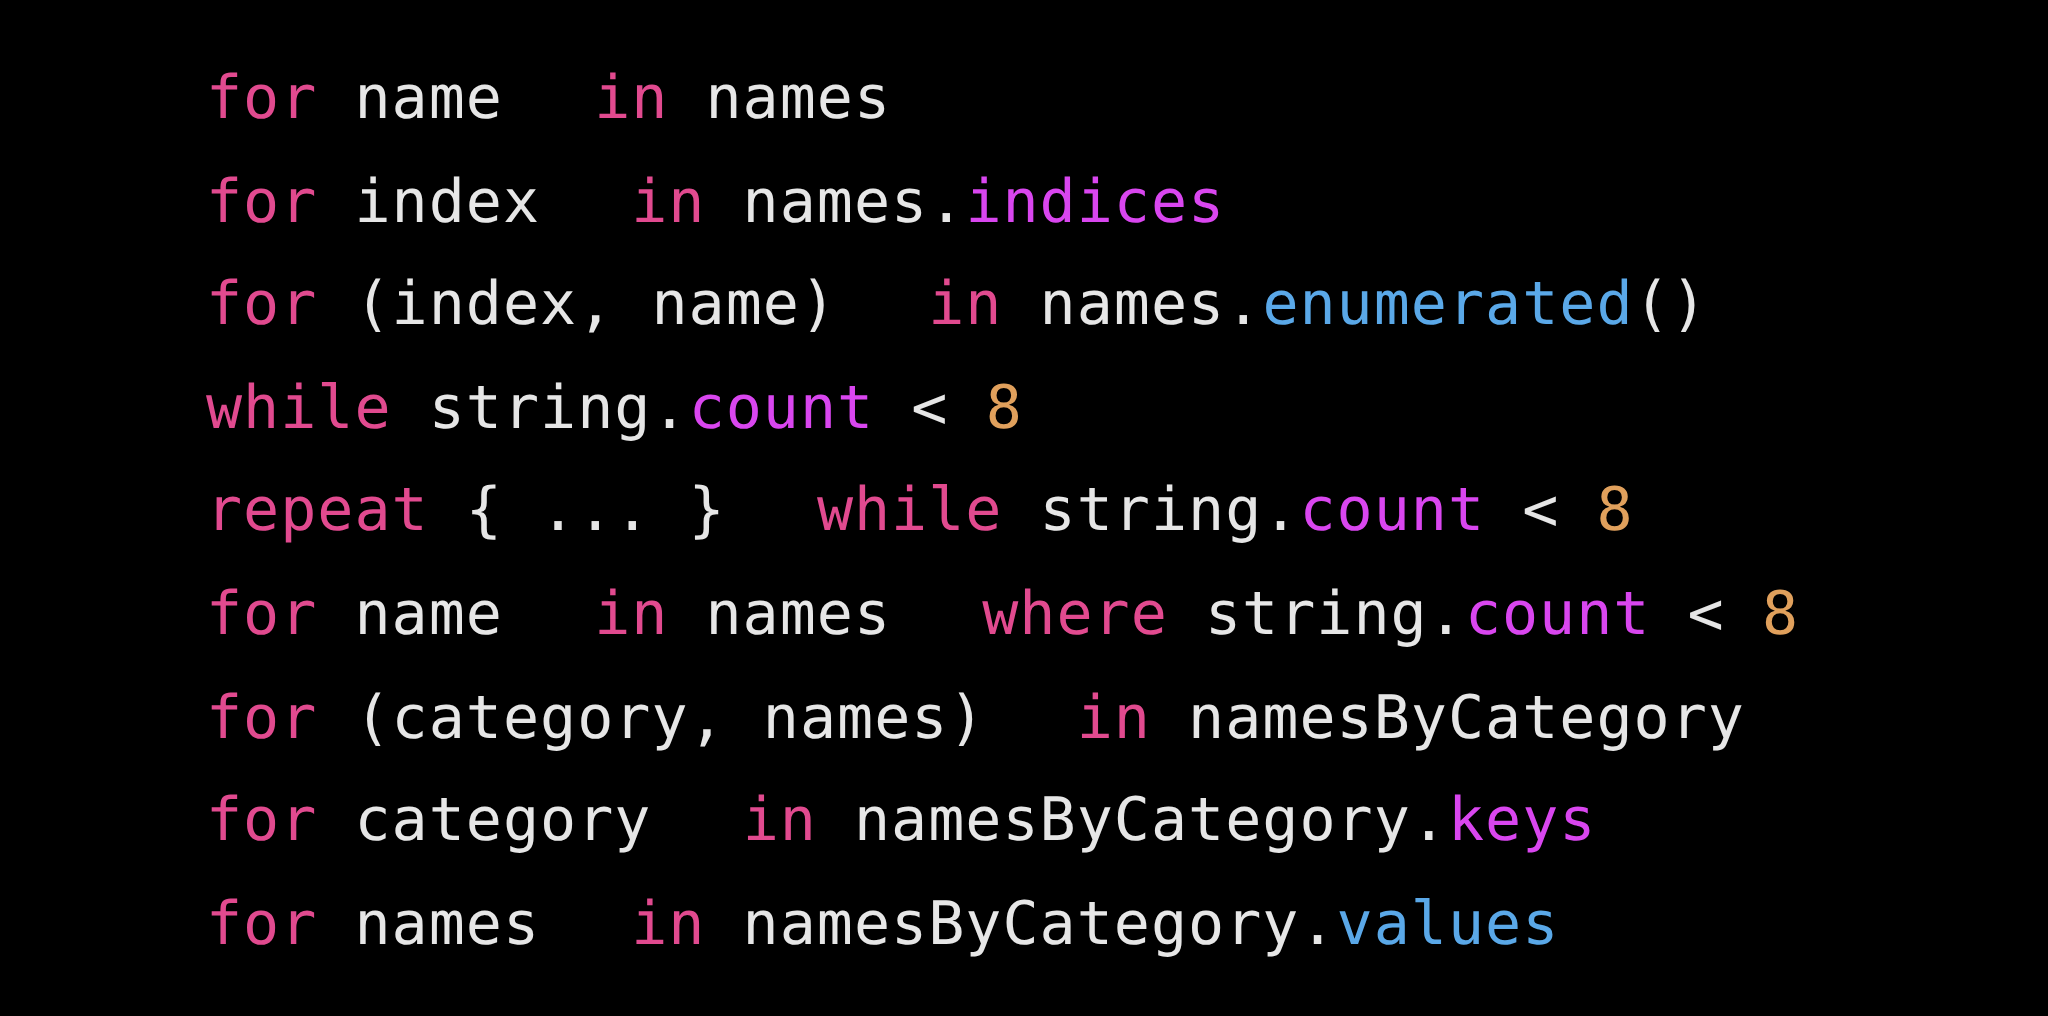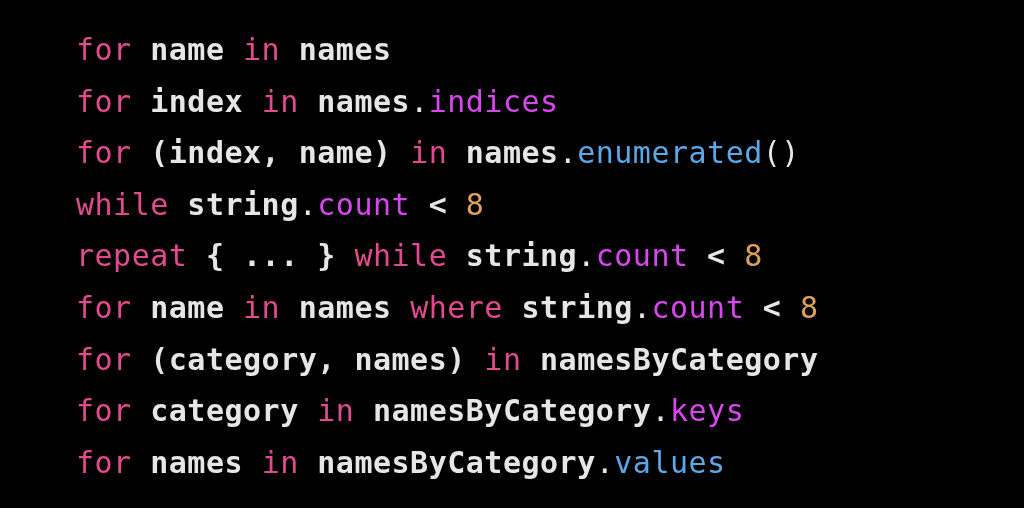--- a/index.html
+++ b/index.html
@@ -17,22 +17,22 @@
       line-height: 1.72;
       letter-spacing: 0.5px;
     }
     .code-block {
       padding: 24px 76px;
       white-space: pre;
     }
     .line {
       display: block;
     }
-    .t-default { color: #e6e6e6; font-weight: bold; }
-    .t-keyword { color: #e14a8f; }
+    .t-default { color: #e6e6e6; }
+    .t-keyword { color: #e14a8f; margin-left: 27px; }
     .t-property { color: #d946ef; }
     .t-method { color: #5aa8e8; }
     .t-number { color: #e0a05c; }
     .t-punct { color: #e6e6e6; }
   </style>
 </head>
 <body>
 
 <div class="code-block" id="code-root"><span class="line"><span class="t-keyword">for</span><span class="t-default"> name </span><span class="t-keyword">in</span><span class="t-default"> names</span></span><span class="line"><span class="t-keyword">for</span><span class="t-default"> index </span><span class="t-keyword">in</span><span class="t-default"> names</span><span class="t-punct">.</span><span class="t-property">indices</span></span><span class="line"><span class="t-keyword">for</span><span class="t-default"> (index, name) </span><span class="t-keyword">in</span><span class="t-default"> names</span><span class="t-punct">.</span><span class="t-method">enumerated</span><span class="t-punct">()</span></span><span class="line"><span class="t-keyword">while</span><span class="t-default"> string</span><span class="t-punct">.</span><span class="t-property">count</span><span class="t-default"> &lt; </span><span class="t-number">8</span></span><span class="line"><span class="t-keyword">repeat</span><span class="t-default"> { ... } </span><span class="t-keyword">while</span><span class="t-default"> string</span><span class="t-punct">.</span><span class="t-property">count</span><span class="t-default"> &lt; </span><span class="t-number">8</span></span><span class="line"><span class="t-keyword">for</span><span class="t-default"> name </span><span class="t-keyword">in</span><span class="t-default"> names </span><span class="t-keyword">where</span><span class="t-default"> string</span><span class="t-punct">.</span><span class="t-property">count</span><span class="t-default"> &lt; </span><span class="t-number">8</span></span><span class="line"><span class="t-keyword">for</span><span class="t-default"> (category, names) </span><span class="t-keyword">in</span><span class="t-default"> namesByCategory</span></span><span class="line"><span class="t-keyword">for</span><span class="t-default"> category </span><span class="t-keyword">in</span><span class="t-default"> namesByCategory</span><span class="t-punct">.</span><span class="t-property">keys</span></span><span class="line"><span class="t-keyword">for</span><span class="t-default"> names </span><span class="t-keyword">in</span><span class="t-default"> namesByCategory</span><span class="t-punct">.</span><span class="t-method">values</span></span></div>
 

